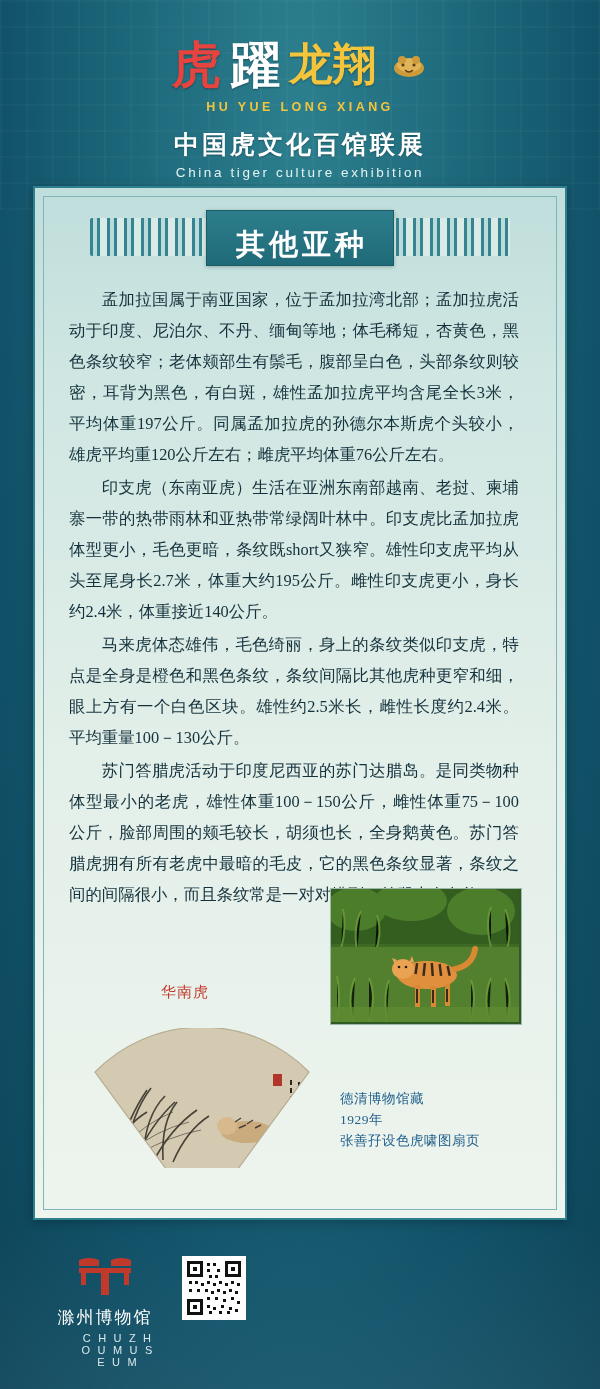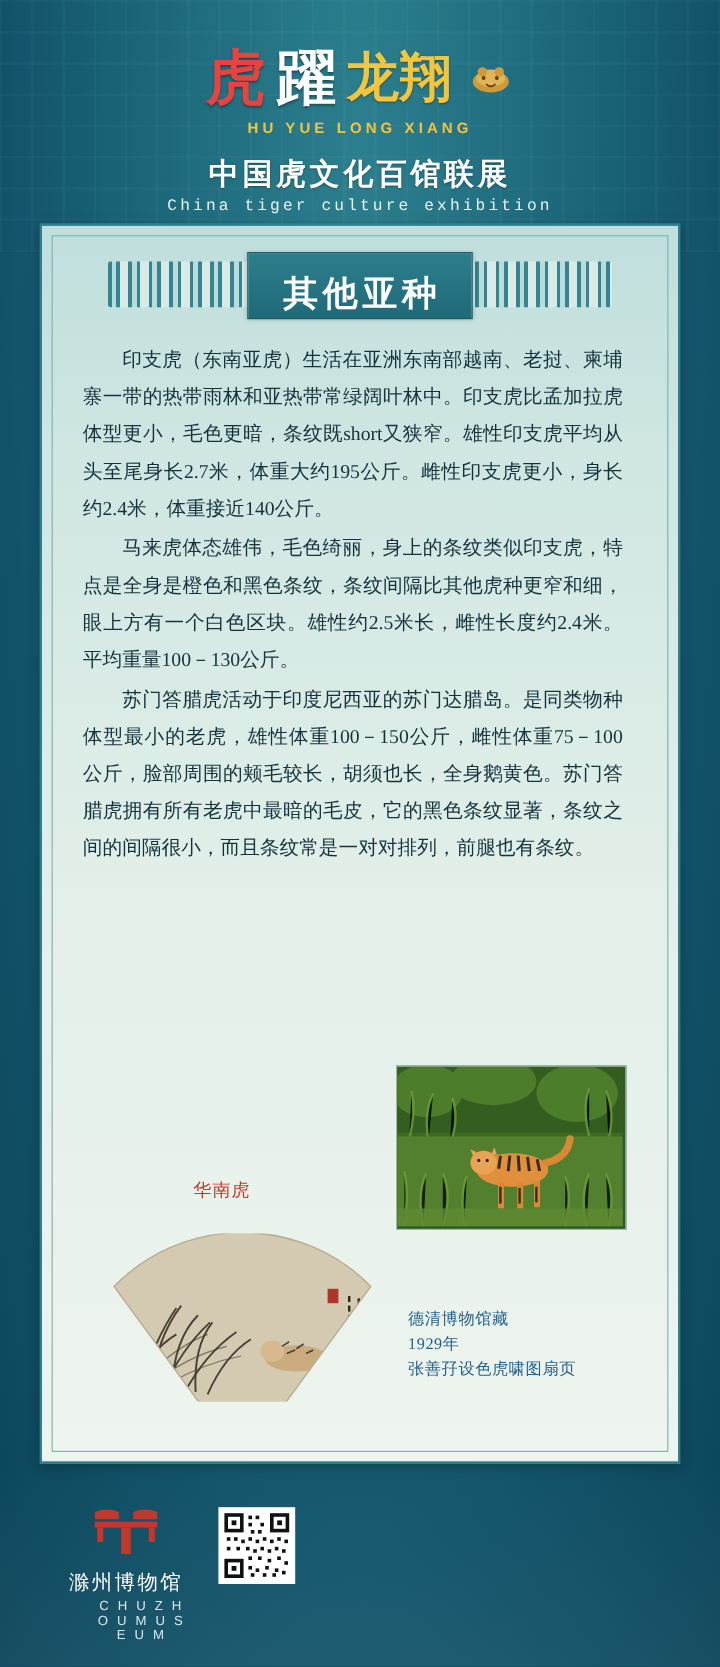--- a/index.html
+++ b/index.html
@@ -106,21 +106,20 @@
     letter-spacing: 3px;
     margin-top: 14px;
     font-weight: 700;
     text-shadow: 0 1px 2px rgba(0,0,0,.3);
   }
   .sub-en {
     color: #e5f3f2;
     font-size: 13.5px;
     letter-spacing: 2.6px;
     margin-top: 4px;
-    font-family: Liberation Mono, monospace;
   }
 
   
   .card {
     position: absolute;
     left: 33px;
     top: 186px;
     width: 534px;
     height: 1034px;
     background: linear-gradient(180deg, #bfdedc 0%, #cfe6e2 18%, #e3efe9 55%, #eef4ee 100%);
@@ -313,20 +312,21 @@
     <div class="card-inner"></div>
 
     <div class="plaque">
       <div class="plaque-ribbon"></div>
       <div class="plaque-center">
         <span>其他亚种</span>
       </div>
     </div>
 
     <div class="body-text">
+      <p>孟加拉国属于南亚国家，位于孟加拉湾北部；孟加拉虎活动于印度、尼泊尔、不丹、缅甸等地；体毛稀短，杏黄色，黑色条纹较窄；老体颊部生有鬃毛，腹部呈白色，头部条纹则较密，耳背为黑色，有白斑，雄性孟加拉虎平均含尾全长3米，平均体重197公斤。同属孟加拉虎的孙德尔本斯虎个头较小，雄虎平均重120公斤左右；雌虎平均体重76公斤左右。</p>
       <p>印支虎（东南亚虎）生活在亚洲东南部越南、老挝、柬埔寨一带的热带雨林和亚热带常绿阔叶林中。印支虎比孟加拉虎体型更小，毛色更暗，条纹既short又狭窄。雄性印支虎平均从头至尾身长2.7米，体重大约195公斤。雌性印支虎更小，身长约2.4米，体重接近140公斤。</p>
       <p>马来虎体态雄伟，毛色绮丽，身上的条纹类似印支虎，特点是全身是橙色和黑色条纹，条纹间隔比其他虎种更窄和细，眼上方有一个白色区块。雄性约2.5米长，雌性长度约2.4米。平均重量100－130公斤。</p>
       <p>苏门答腊虎活动于印度尼西亚的苏门达腊岛。是同类物种体型最小的老虎，雄性体重100－150公斤，雌性体重75－100公斤，脸部周围的颊毛较长，胡须也长，全身鹅黄色。苏门答腊虎拥有所有老虎中最暗的毛皮，它的黑色条纹显著，条纹之间的间隔很小，而且条纹常是一对对排列，前腿也有条纹。</p>
     </div>
 
     <div class="photo">
       <svg width="188" height="133" viewBox="0 0 188 133">
         <rect width="188" height="133" fill="#3d6b24"></rect>
         <rect y="0" width="188" height="55" fill="#345e1f"></rect>
         <g fill="#4c7d2b">

